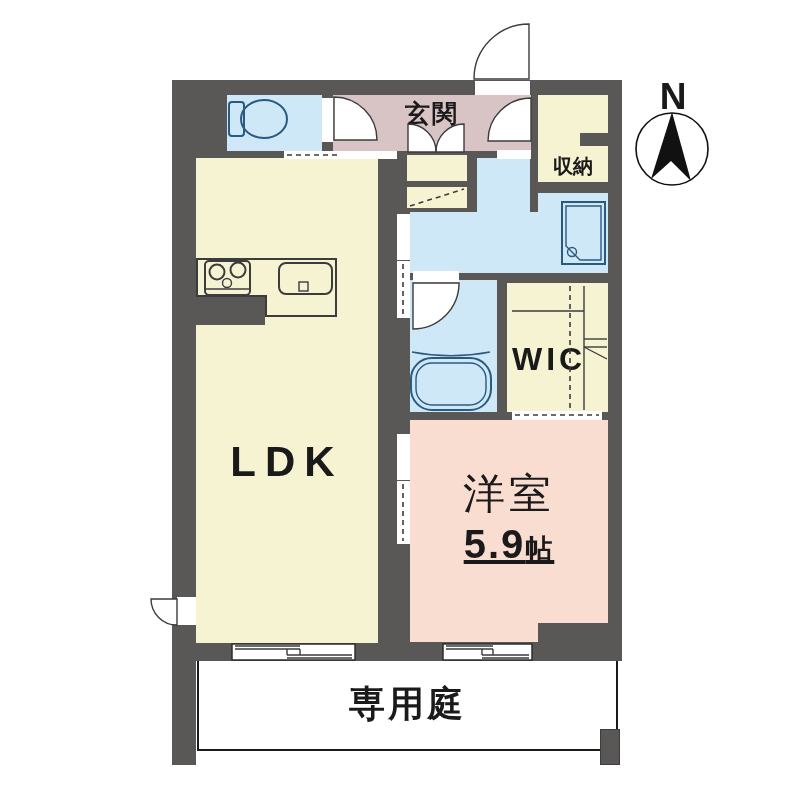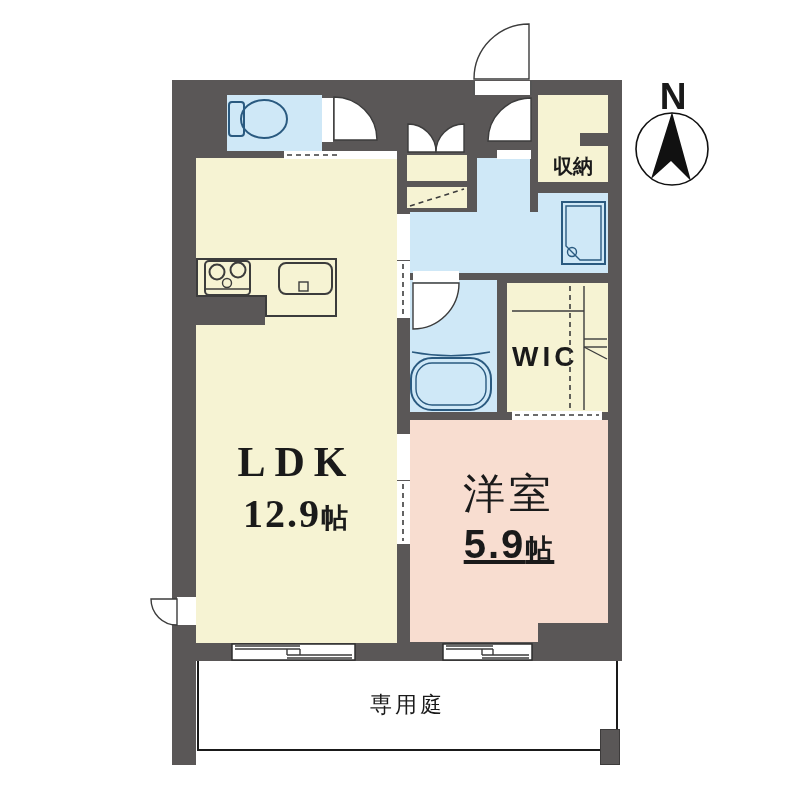--- a/index.html
+++ b/index.html
@@ -5,21 +5,21 @@
   html,body{margin:0;padding:0;background:#fff;}
   .plan{position:relative;width:800px;height:800px;background:#fff;overflow:hidden;
         font-family:"Liberation Sans","DejaVu Sans",sans-serif;color:#1a1a1a;}
   .abs{position:absolute;box-sizing:border-box;}
   
   .z1{z-index:1}.z2{z-index:2}.z3{z-index:3}.z4{z-index:4}.z5{z-index:5}
 
   
   #garden{left:197px;top:658px;width:421px;height:93px;background:#fff;
           border:2px solid #1a1a1a;display:flex;align-items:center;justify-content:center;}
-  #garden .lbl{font-size:22px;font-weight:400;letter-spacing:3px;}
+  #garden .lbl{font-size:36px;font-weight:700;letter-spacing:3px;}
 
   
   #building{left:172px;top:80px;width:450px;height:581px;background:var(--wall,#5a5757);}
   #left-wall-ext{left:172px;top:661px;width:24px;height:104px;background:var(--wall,#5a5757);}
   #corner-pillar{left:600px;top:729px;width:20px;height:36px;background:var(--wall,#5a5757);border:1px solid #3d3b3b;}
 
   
   #room-toilet{left:227px;top:95px;width:95px;height:56px;background:var(--room_blue,#cfe8f7);}
   #room-genkan{left:333px;top:95px;width:198px;height:56px;background:var(--genkan_pink,#d8c4c5);
                display:flex;justify-content:center;}
@@ -28,23 +28,23 @@
   #room-storage .lbl{position:absolute;bottom:2px;left:0;width:100%;text-align:center;
                      font-size:20px;font-weight:bold;}
   #storage-wall-stub{left:580px;top:133px;width:28px;height:13px;background:var(--wall,#5a5757);}
   #room-closet-upper{left:407px;top:155px;width:60px;height:26px;background:var(--room_cream,#f6f3d3);}
   #room-closet-lower{left:407px;top:187px;width:60px;height:21px;background:var(--room_cream,#f6f3d3);}
   #washroom-a{left:477px;top:158px;width:53px;height:54px;background:var(--room_blue,#cfe8f7);}
   #washroom-b{left:538px;top:193px;width:70px;height:19px;background:var(--room_blue,#cfe8f7);}
   #washroom-c{left:410px;top:212px;width:198px;height:61px;background:var(--room_blue,#cfe8f7);}
   #room-bath{left:410px;top:280px;width:87px;height:132px;background:var(--room_blue,#cfe8f7);}
   #room-wic{left:507px;top:283px;width:101px;height:129px;background:var(--room_cream,#f6f3d3);}
-  #room-wic .lbl{position:absolute;left:5px;top:58px;font-size:28px;font-weight:bold;letter-spacing:4px;}
-  #room-ldk{left:196px;top:158px;width:201px;height:485px;background:var(--room_cream,#f6f3d3);
-            display:flex;flex-direction:column;align-items:center;font-family:Liberation Serif, serif;}
+  #room-wic .lbl{position:absolute;left:5px;top:58px;font-size:32px;font-weight:bold;letter-spacing:4px;}
+  #room-ldk{left:196px;top:158px;width:182px;height:485px;background:var(--room_cream,#f6f3d3);
+            display:flex;flex-direction:column;align-items:center;}
   #ldk-name{margin-top:282px;font-size:42px;font-weight:600;letter-spacing:9px;line-height:1.05;}
   #ldk-size{font-size:40px;font-weight:600;margin-top:6px;letter-spacing:2px;}
   #ldk-size .unit,#west-size .unit{font-size:27px;font-weight:bold;}
   #room-west{left:410px;top:420px;width:198px;height:222px;background:var(--west_pink,#f8ddd0);
              display:flex;flex-direction:column;align-items:center;}
   #west-name{margin-top:52px;font-size:42px;font-weight:normal;letter-spacing:4px;line-height:1.05;}
   #west-size{font-size:40px;font-weight:600;margin-top:6px;letter-spacing:2px;text-decoration:underline;}
   #west-notch{left:538px;top:623px;width:70px;height:19px;background:var(--wall,#5a5757);}
 
   
@@ -87,20 +87,23 @@
   <div class="abs z1" id="garden">
     <span class="lbl">専用庭</span>
   </div>
 
   <div class="abs z2" id="building"></div>
   <div class="abs z2" id="left-wall-ext"></div>
   <div class="abs z5" id="corner-pillar"></div>
 
   <div class="abs z3" id="room-toilet"></div>
 
+  <div class="abs z3" id="room-genkan">
+    <span class="lbl">玄関</span>
+  </div>
 
   <div class="abs z3" id="room-storage">
     <span class="lbl">収納</span>
   </div>
   <div class="abs z4" id="storage-wall-stub"></div>
 
   <div class="abs z3" id="room-closet-upper"></div>
   <div class="abs z3" id="room-closet-lower"></div>
 
   <div class="abs z3" id="washroom-a"></div>
@@ -108,21 +111,20 @@
   <div class="abs z3" id="washroom-c"></div>
 
   <div class="abs z3" id="room-bath"></div>
 
   <div class="abs z3" id="room-wic">
     <span class="lbl">WIC</span>
   </div>
 
   <div class="abs z3" id="room-ldk">
     <span id="ldk-name">LDK</span>
-    <span id="ldk-size"><span>12.9</span><span class="unit">帖</span></span>
   </div>
 
   <div class="abs z3" id="room-west">
     <span id="west-name">洋室</span>
     <span id="west-size"><span>5.9</span><span class="unit">帖</span></span>
   </div>
   <div class="abs z4" id="west-notch"></div>
 
   <div class="abs z3" id="kitchen-counter"></div>
   <div class="abs z3" id="counter-return"></div>

